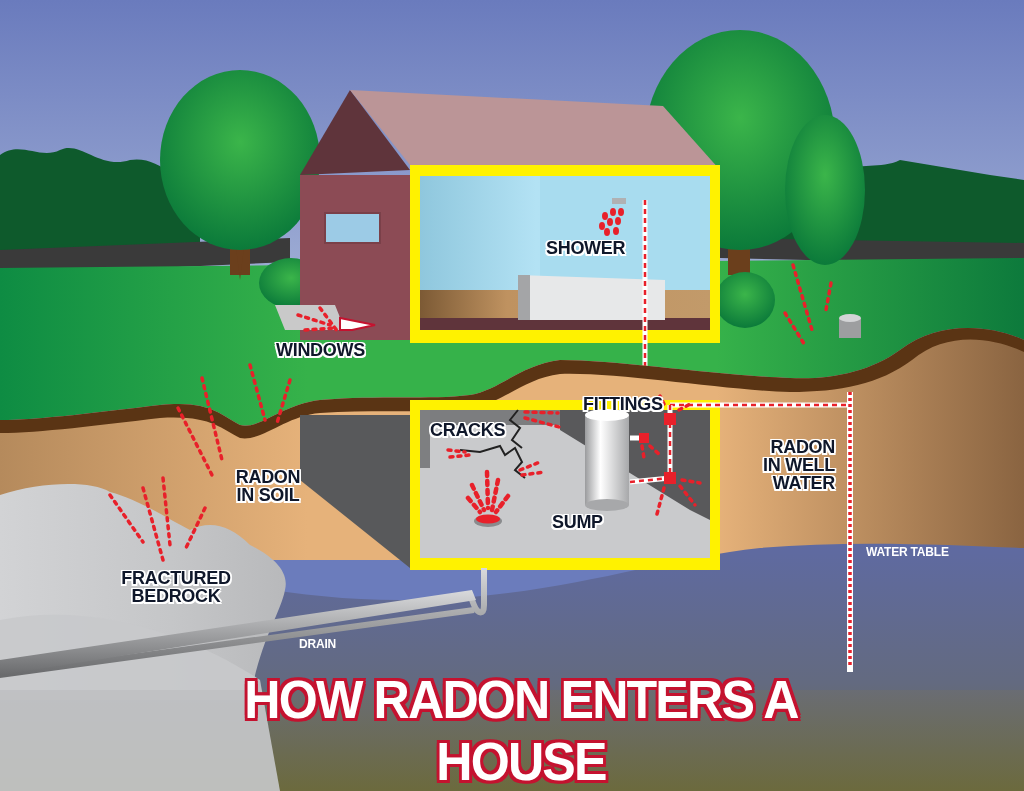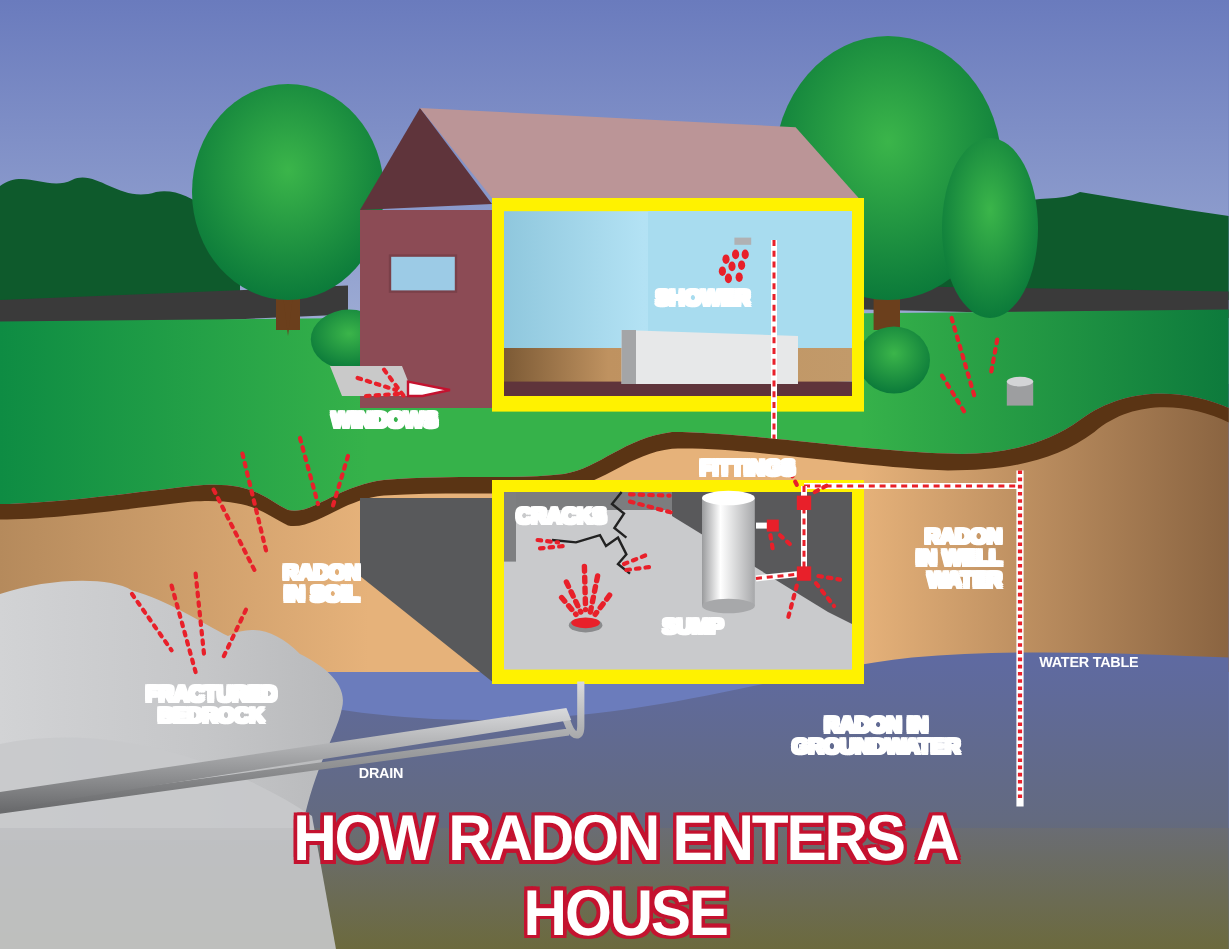--- a/index.html
+++ b/index.html
@@ -3,21 +3,21 @@
 <meta charset="utf-8">
 <style>
   html, body { margin: 0; padding: 0; }
   body { width: 1024px; height: 791px; overflow: hidden; background: #6b7cbc; font-family: "Liberation Sans", sans-serif; }
   #stage { position: relative; width: 1024px; height: 791px; }
   #stage svg.scene { position: absolute; left: 0; top: 0; }
   .lbl {
     position: absolute;
     font-family: "Liberation Sans", sans-serif;
     font-weight: 700;
-    color: #ffffff;
+    color: #0f172a;
     line-height: 1.0;
     text-shadow: -1.5px -1.5px 0 #fff, 1.5px -1.5px 0 #fff, -1.5px 1.5px 0 #fff, 1.5px 1.5px 0 #fff, 0 1.5px 0 #fff, 0 -1.5px 0 #fff, 1.5px 0 0 #fff, -1.5px 0 0 #fff;
     letter-spacing: -0.3px;
     white-space: nowrap;
   }
   .lbl.med { font-size: 18px; }
   .lbl .line { display: block; }
   .lbl.center { text-align: center; }
   .lbl.right { text-align: right; }
   .wlbl { position: absolute; color: #ffffff; font-weight: 700; font-size: 12px; letter-spacing: -0.2px; }
@@ -238,42 +238,38 @@
       <line x1="468" y1="498" x2="480" y2="512"></line>
       <line x1="472" y1="485" x2="484" y2="510"></line>
       <line x1="487" y1="472" x2="488" y2="508"></line>
       <line x1="498" y1="480" x2="492" y2="510"></line>
       <line x1="508" y1="496" x2="496" y2="512"></line>
     </g>
   </svg>
 
   <div class="lbl med" style="left:546px; top:239px;">SHOWER</div>
   <div class="lbl med" style="left:276px; top:341px;">WINDOWS</div>
-  <div class="lbl med" style="left:567px; top:381px;padding-left:16px;">FITTINGS</div>
+  <div class="lbl med" style="left:567px; top:395px;padding-left:16px;">FITTINGS</div>
   <div class="lbl med" style="left:430px; top:421px;">CRACKS</div>
   <div class="lbl med" style="left:504px; top:513px;padding-left:48px;">SUMP</div>
 
   <div class="lbl med center" style="left:228px; top:468px; width:80px;">
     <span class="line">RADON</span>
     <span class="line">IN SOIL</span>
   </div>
 
   <div class="lbl med right" style="left:745px; top:438px; width:90px;">
     <span class="line">RADON</span>
     <span class="line">IN WELL</span>
     <span class="line">WATER</span>
   </div>
 
   <div class="lbl med center" style="left:106px; top:569px; width:140px;">
     <span class="line">FRACTURED</span>
     <span class="line">BEDROCK</span>
   </div>
 
-  <div class="lbl med center" style="left:640px; top:595px; width:180px;">
-    <span class="line">RADON IN</span>
-    <span class="line">GROUNDWATER</span>
-  </div>
 
   <div class="wlbl" style="left:866px; top:545px;">WATER TABLE</div>
   <div class="wlbl" style="left:299px; top:626px;margin-top:11px;">DRAIN</div>
 
   <div class="title">HOW RADON ENTERS A HOUSE</div>
 </div>
 
 </body></html>

